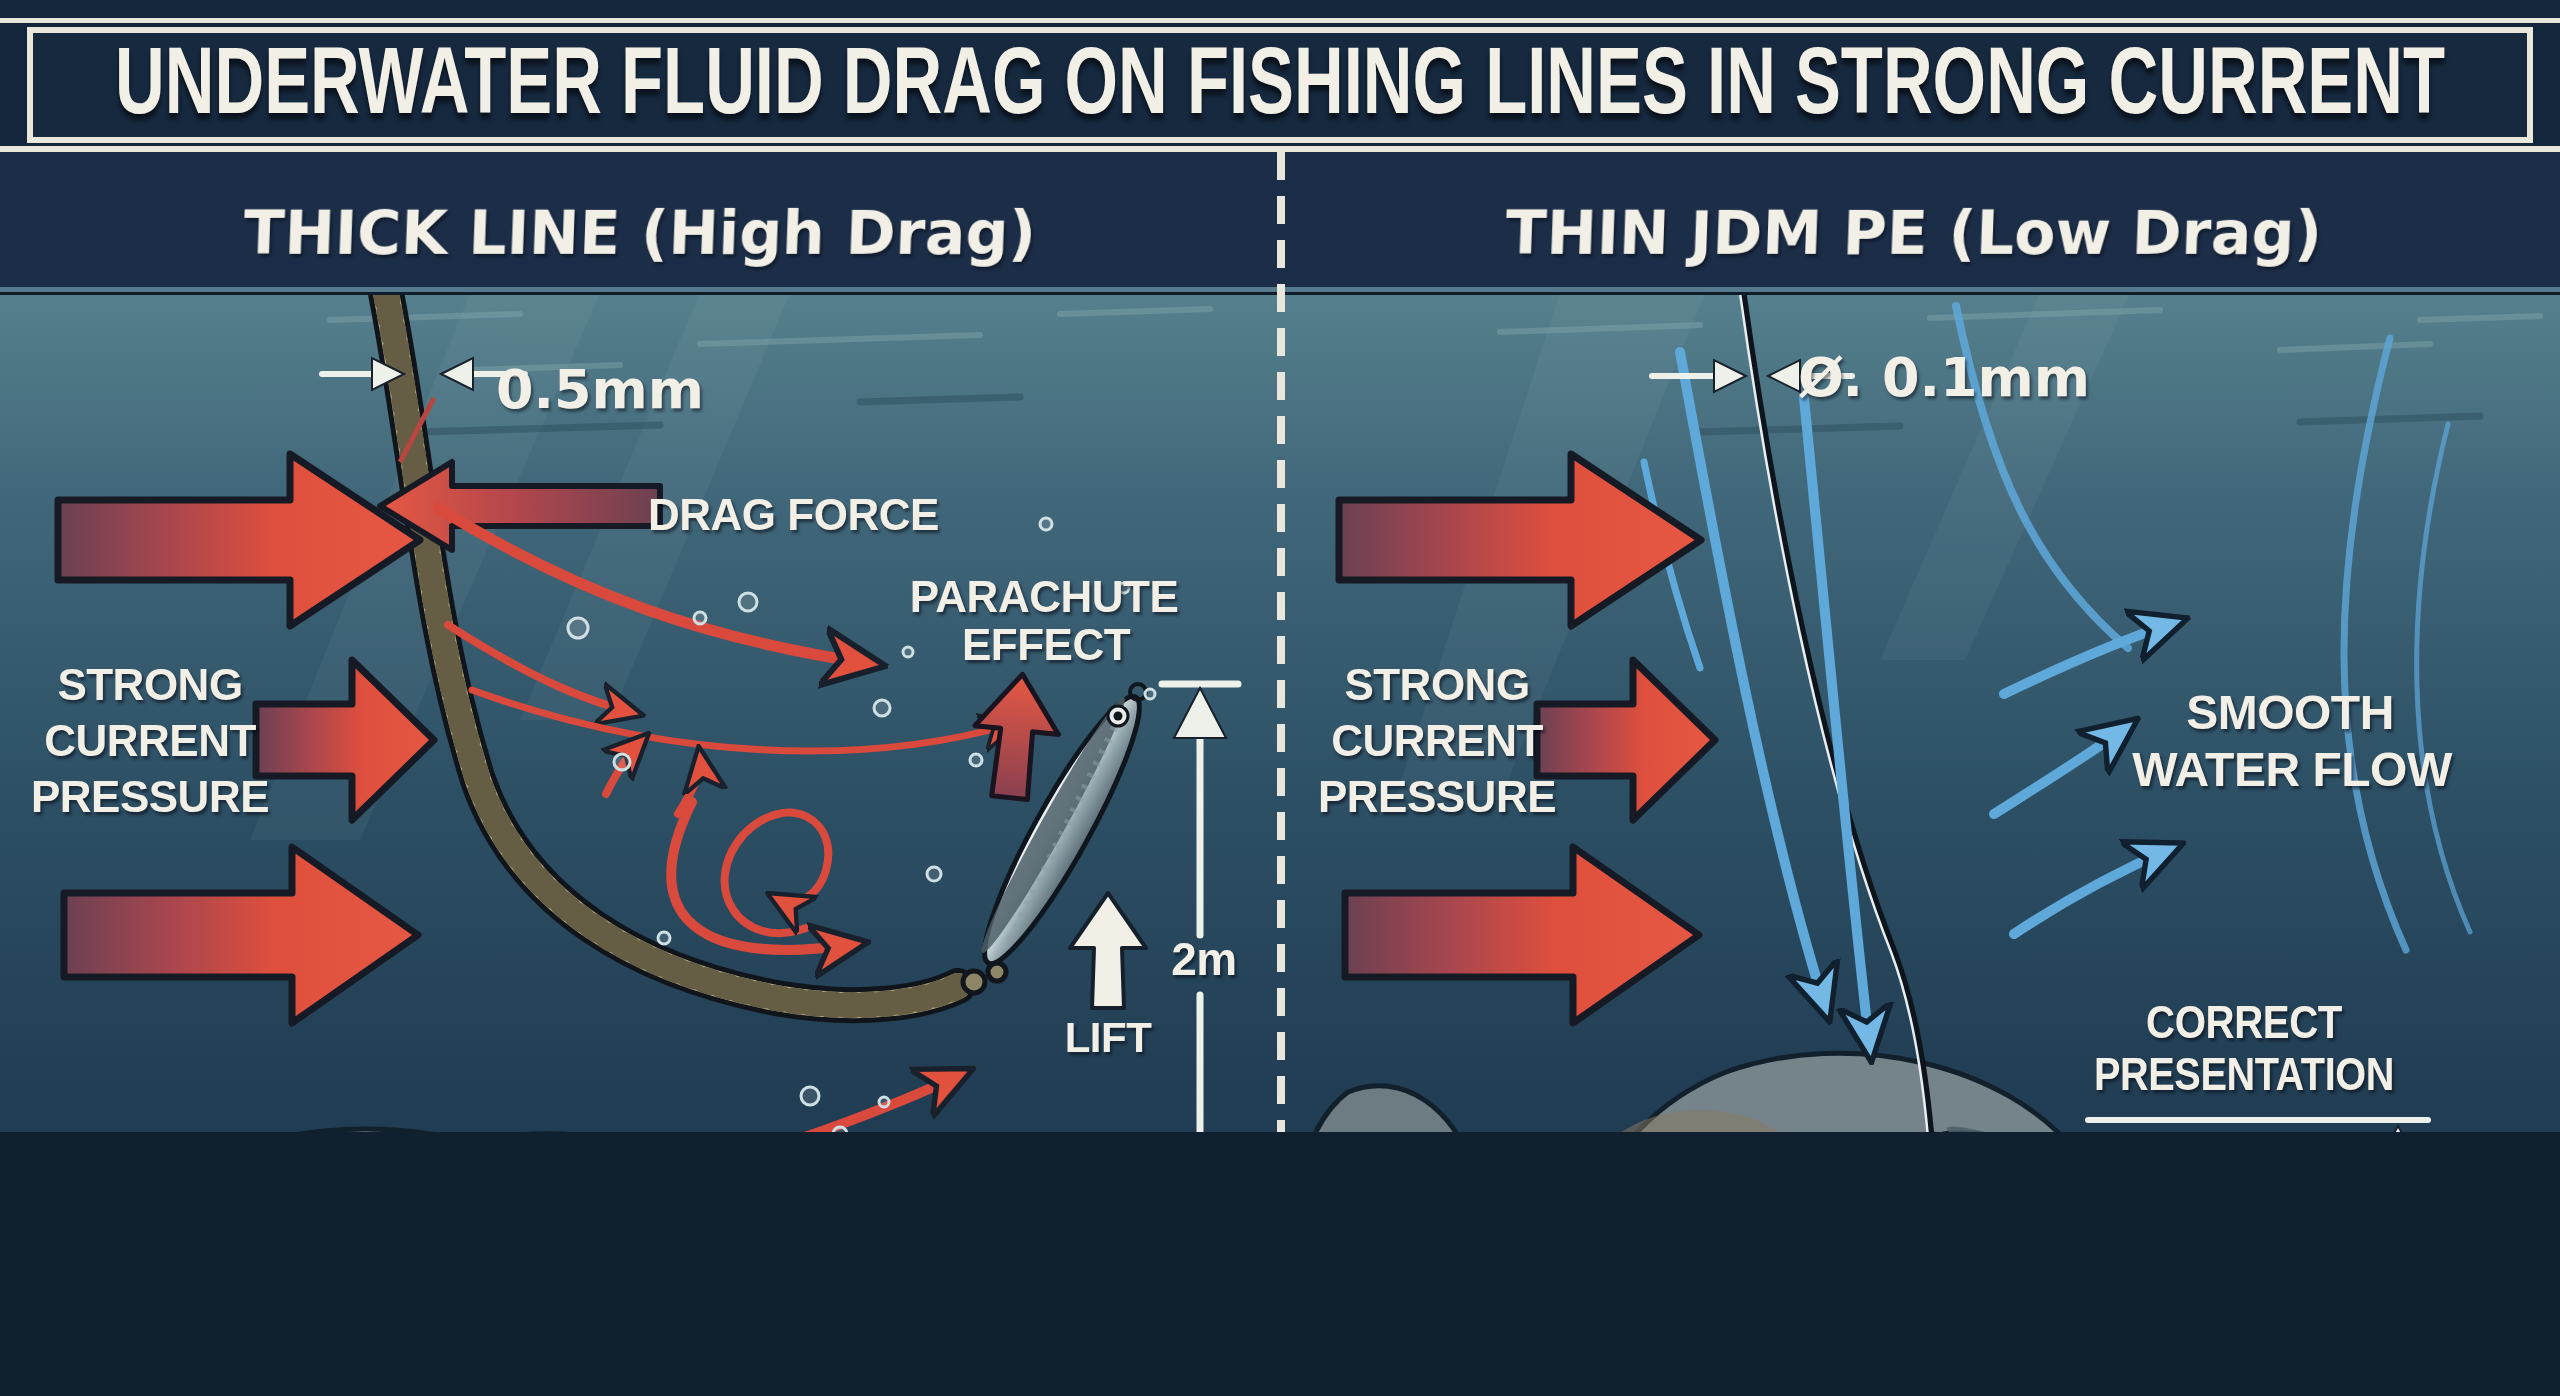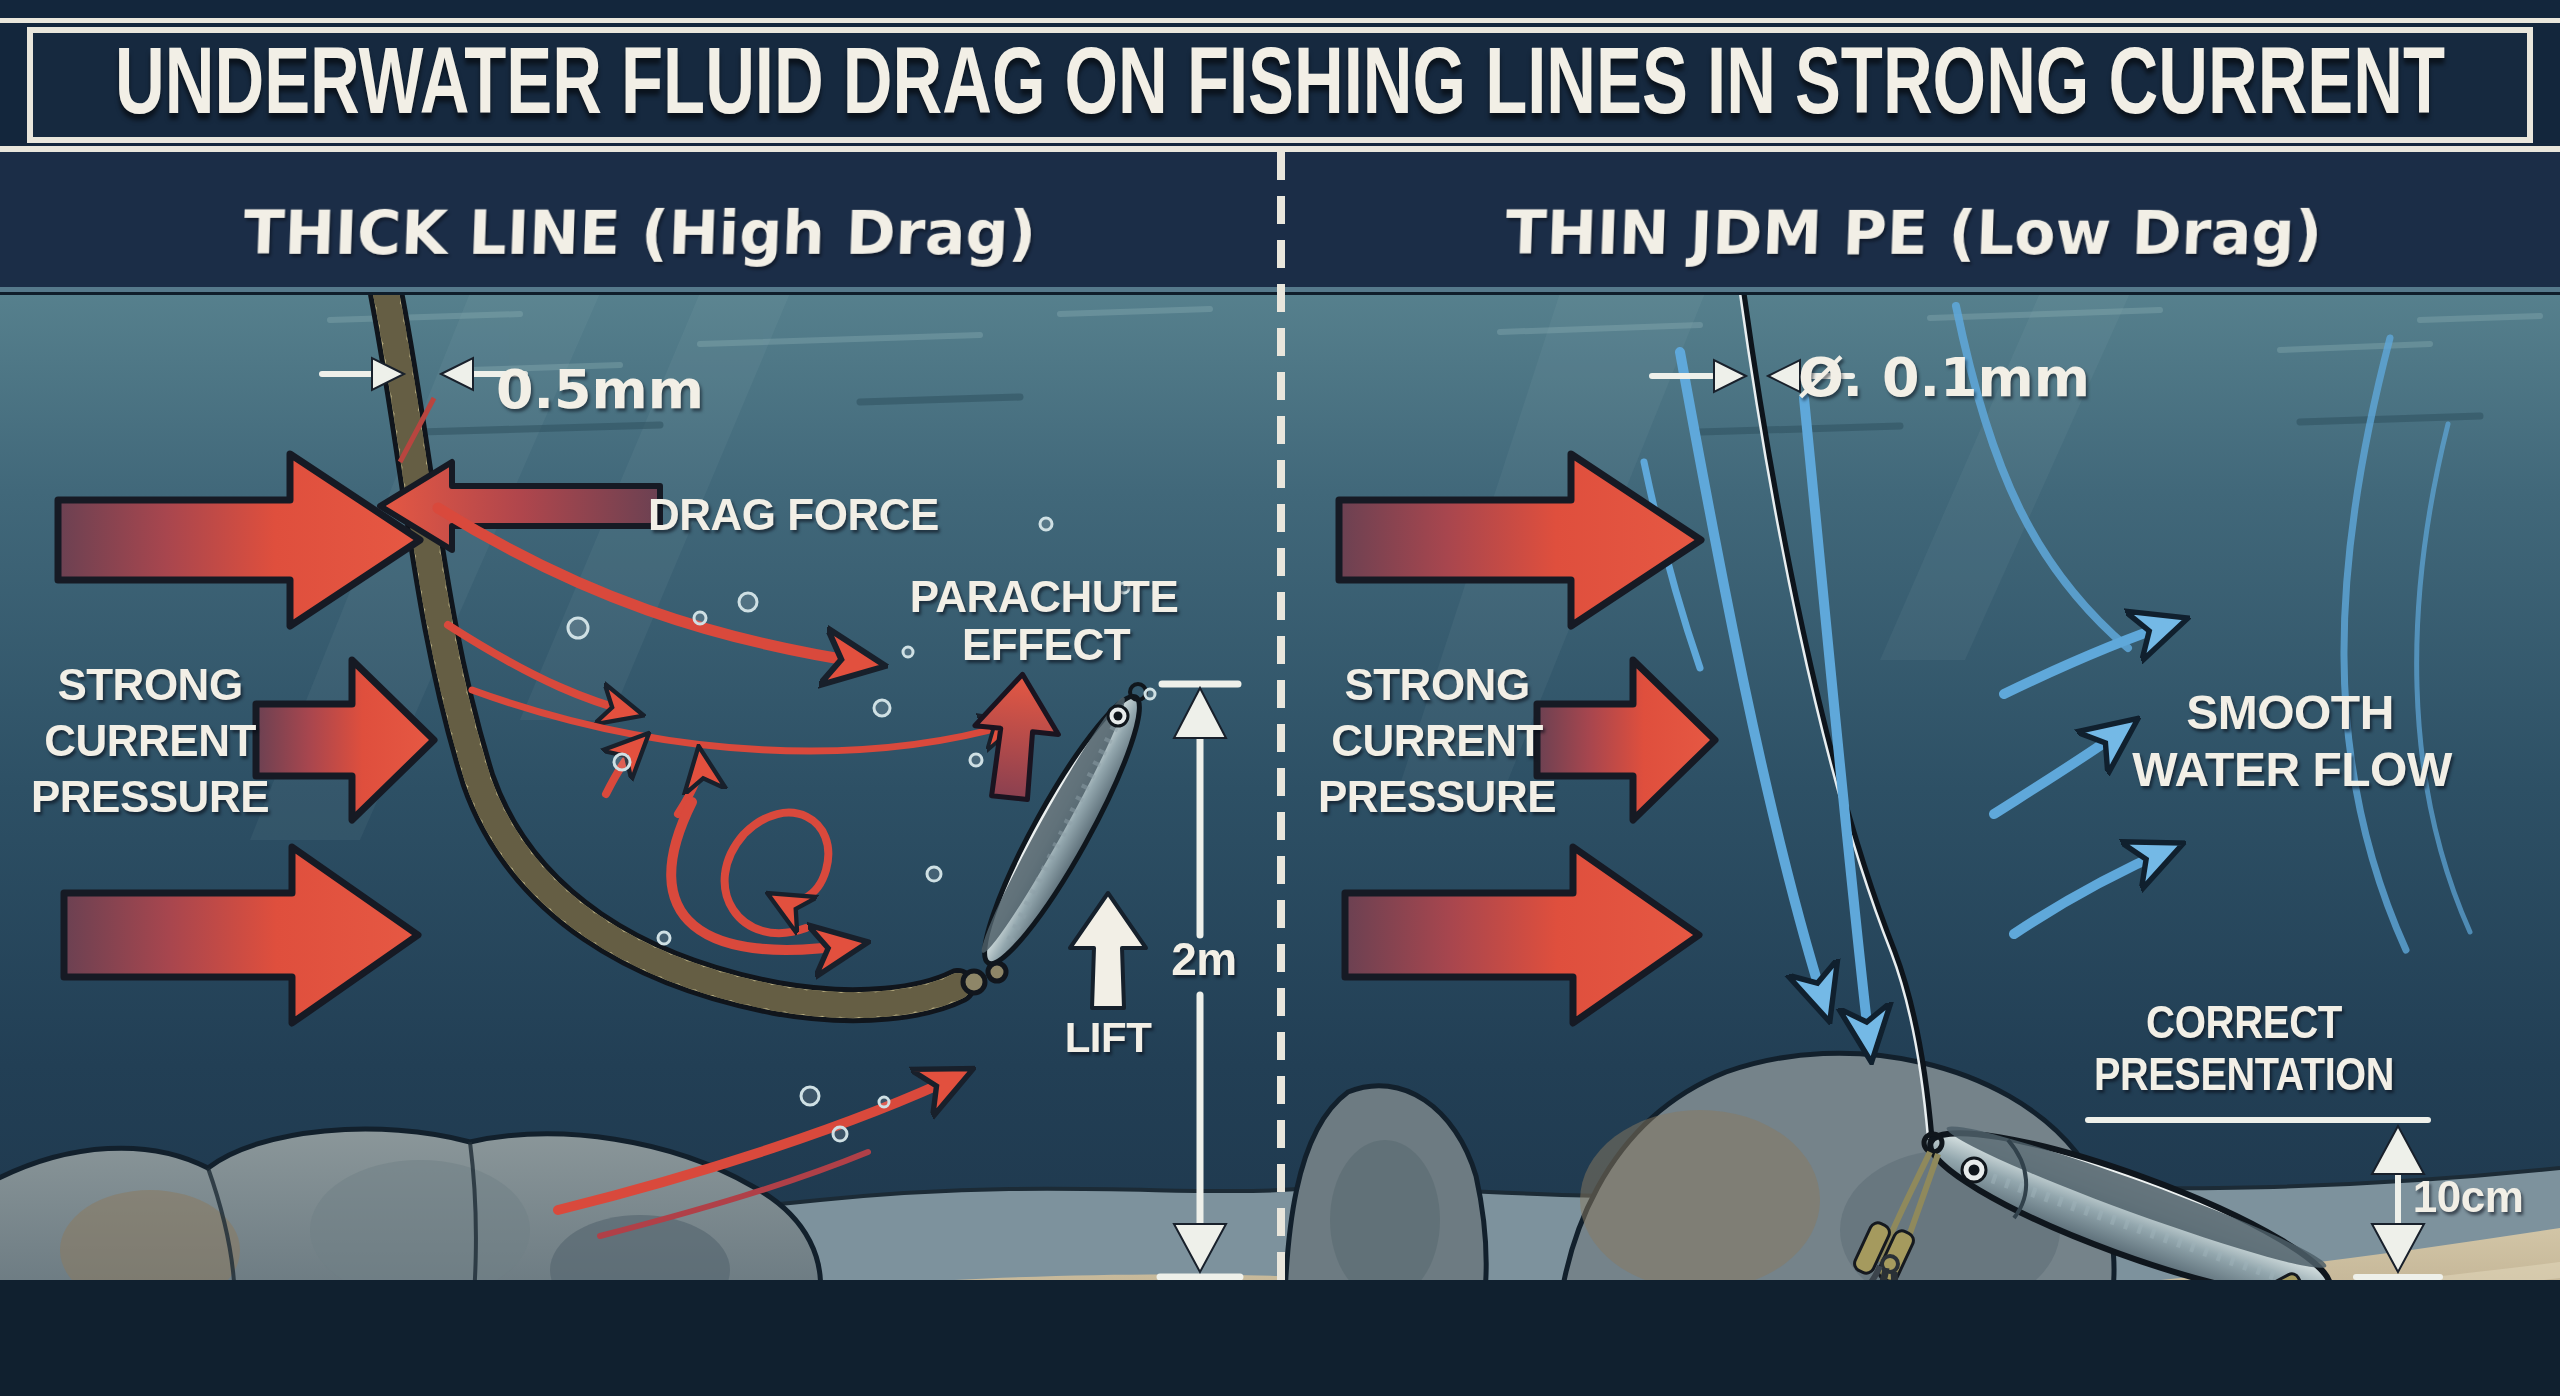--- a/index.html
+++ b/index.html
@@ -1,16 +1,16 @@
 <!DOCTYPE html>
 <html><head>
 <meta charset="utf-8">
 <style>
   html,body{margin:0;padding:0;background:#10202f;}
-  .stage{position:relative;width:2560px;height:1280px;overflow:hidden;font-family:"Liberation Sans",sans-serif;}
+  .stage{position:relative;width:2560px;height:1132px;overflow:hidden;font-family:"Liberation Sans",sans-serif;}
   svg{display:block;width:2560px;height:1396px;}
   text{fill:#f2efe6;}
   .label{font-family:"Liberation Sans",sans-serif;font-weight:bold;letter-spacing:-0.5px;
          filter:drop-shadow(2px 3px 1.5px rgba(5,10,20,0.55));}
   .hand{font-family:"DejaVu Sans",sans-serif;font-weight:bold;
         filter:drop-shadow(2px 3px 1.5px rgba(5,10,20,0.5));}
   .title{font-family:"Liberation Sans",sans-serif;font-weight:bold;
          filter:drop-shadow(0px 5px 2px rgba(0,0,0,0.55));}
 </style>
 </head>

